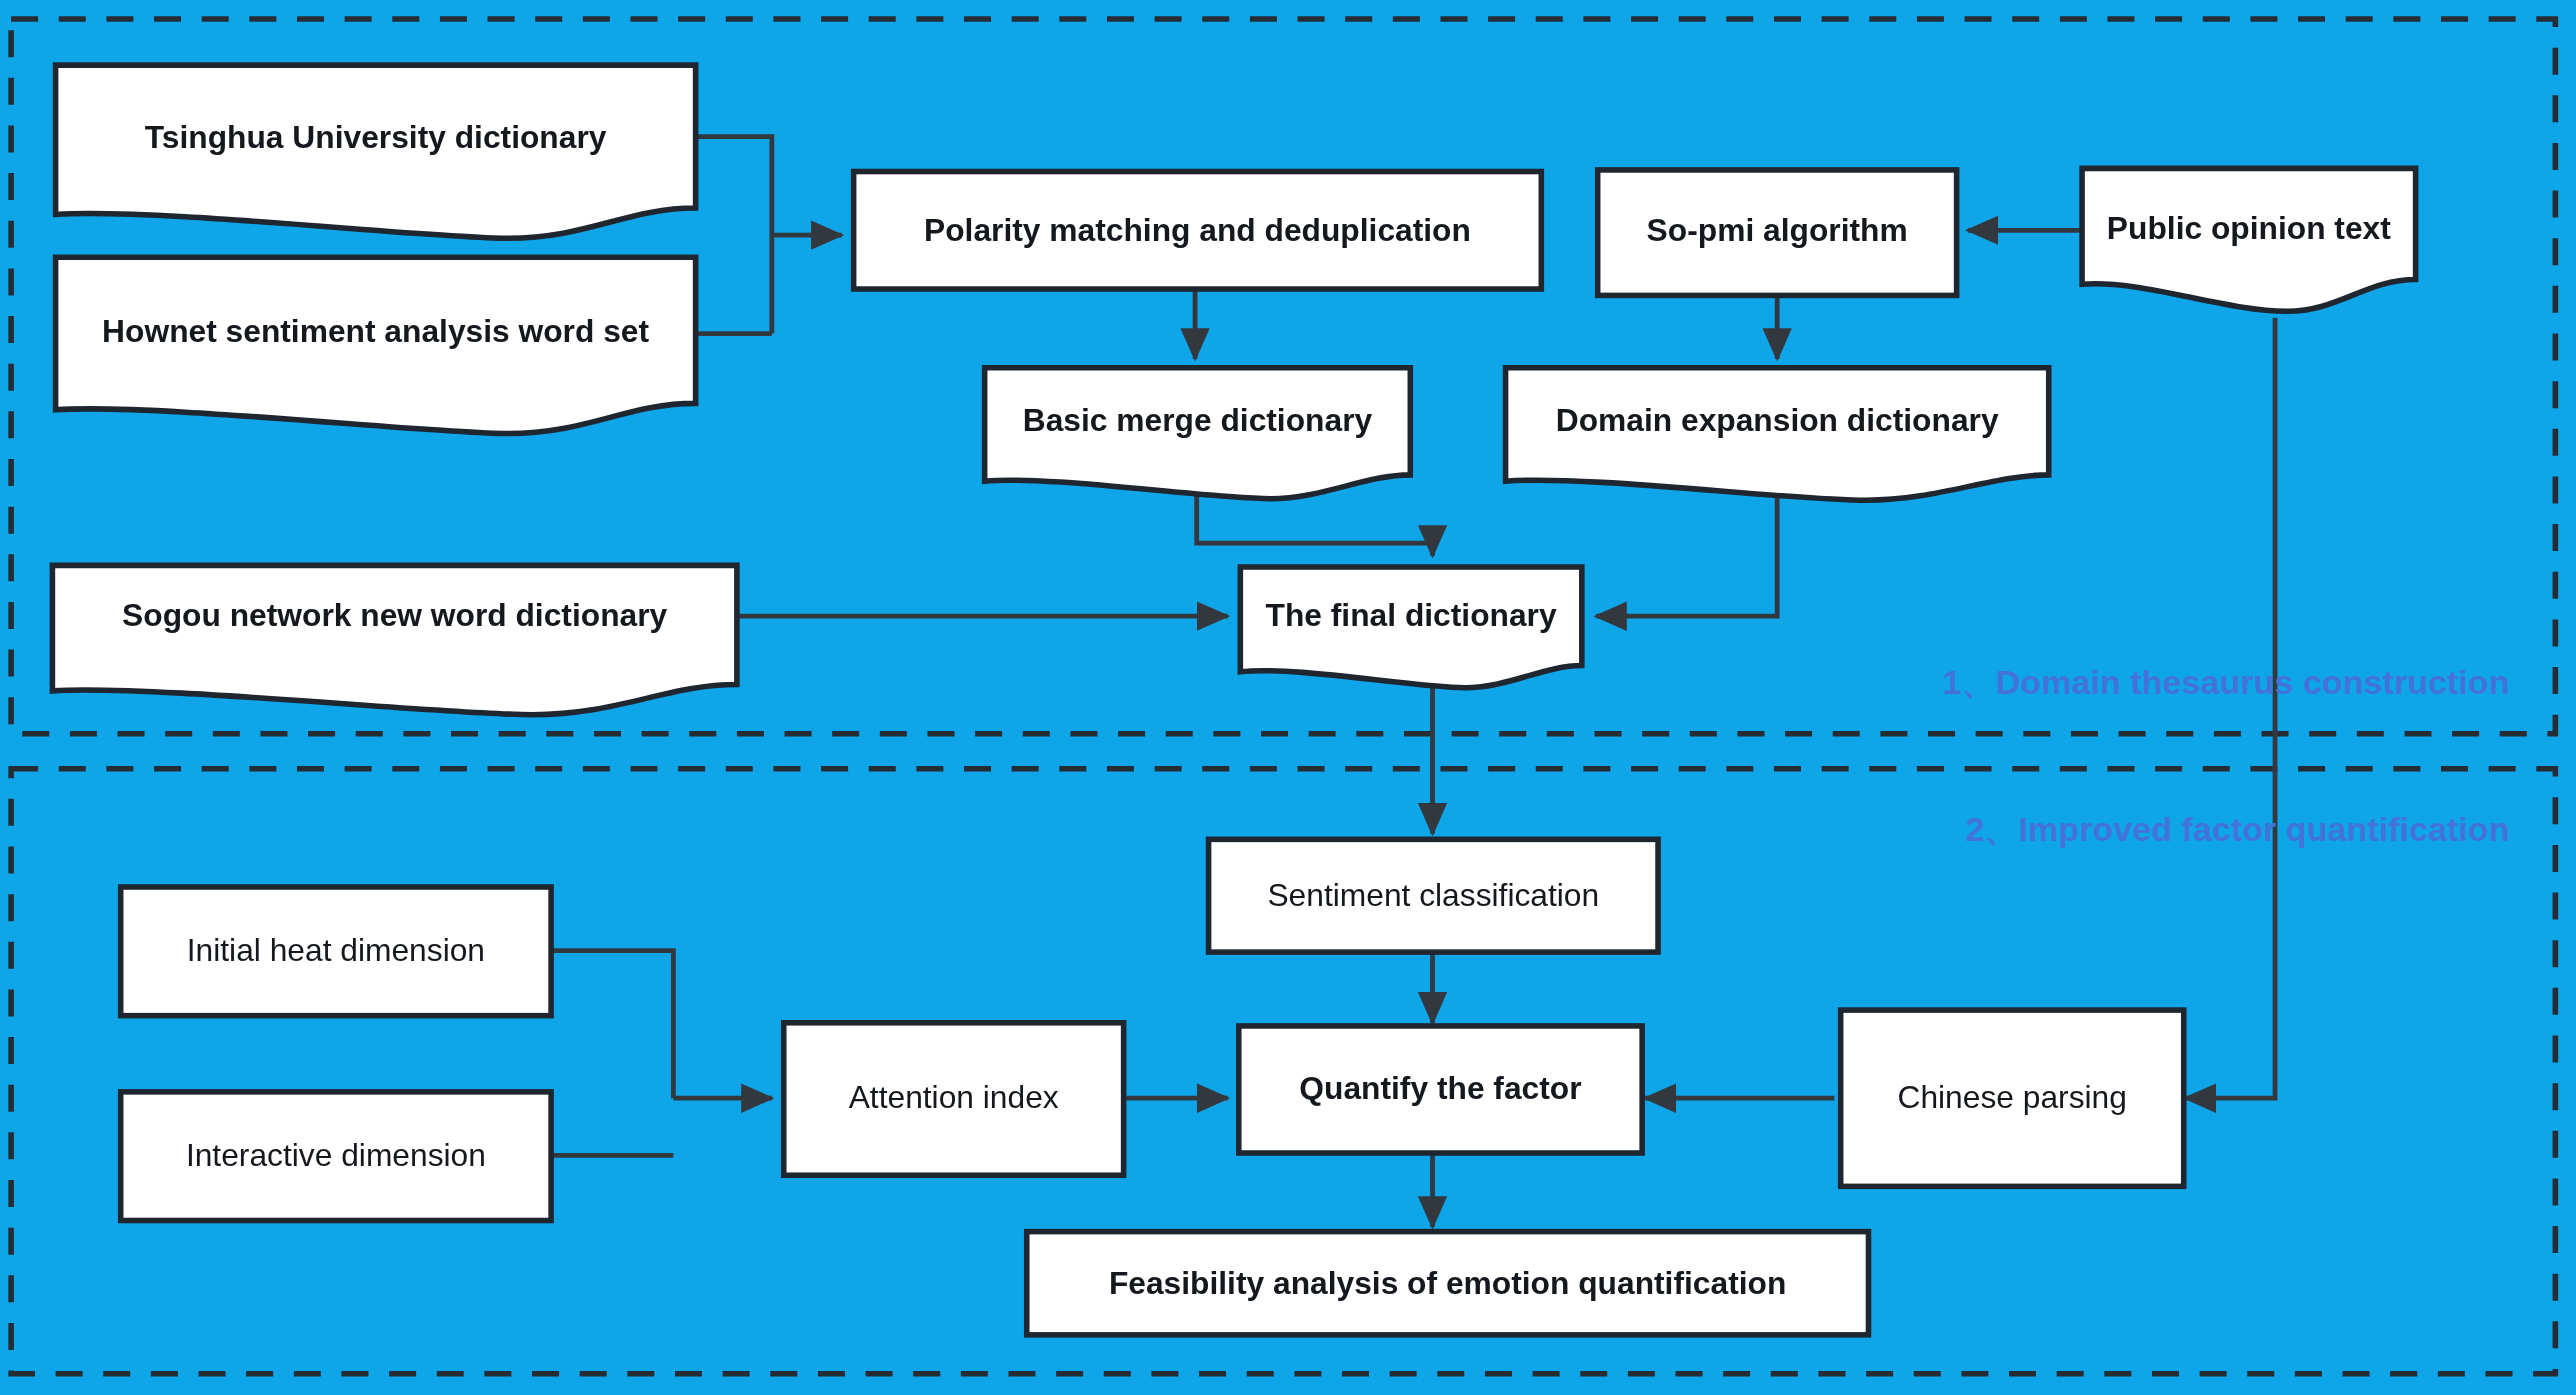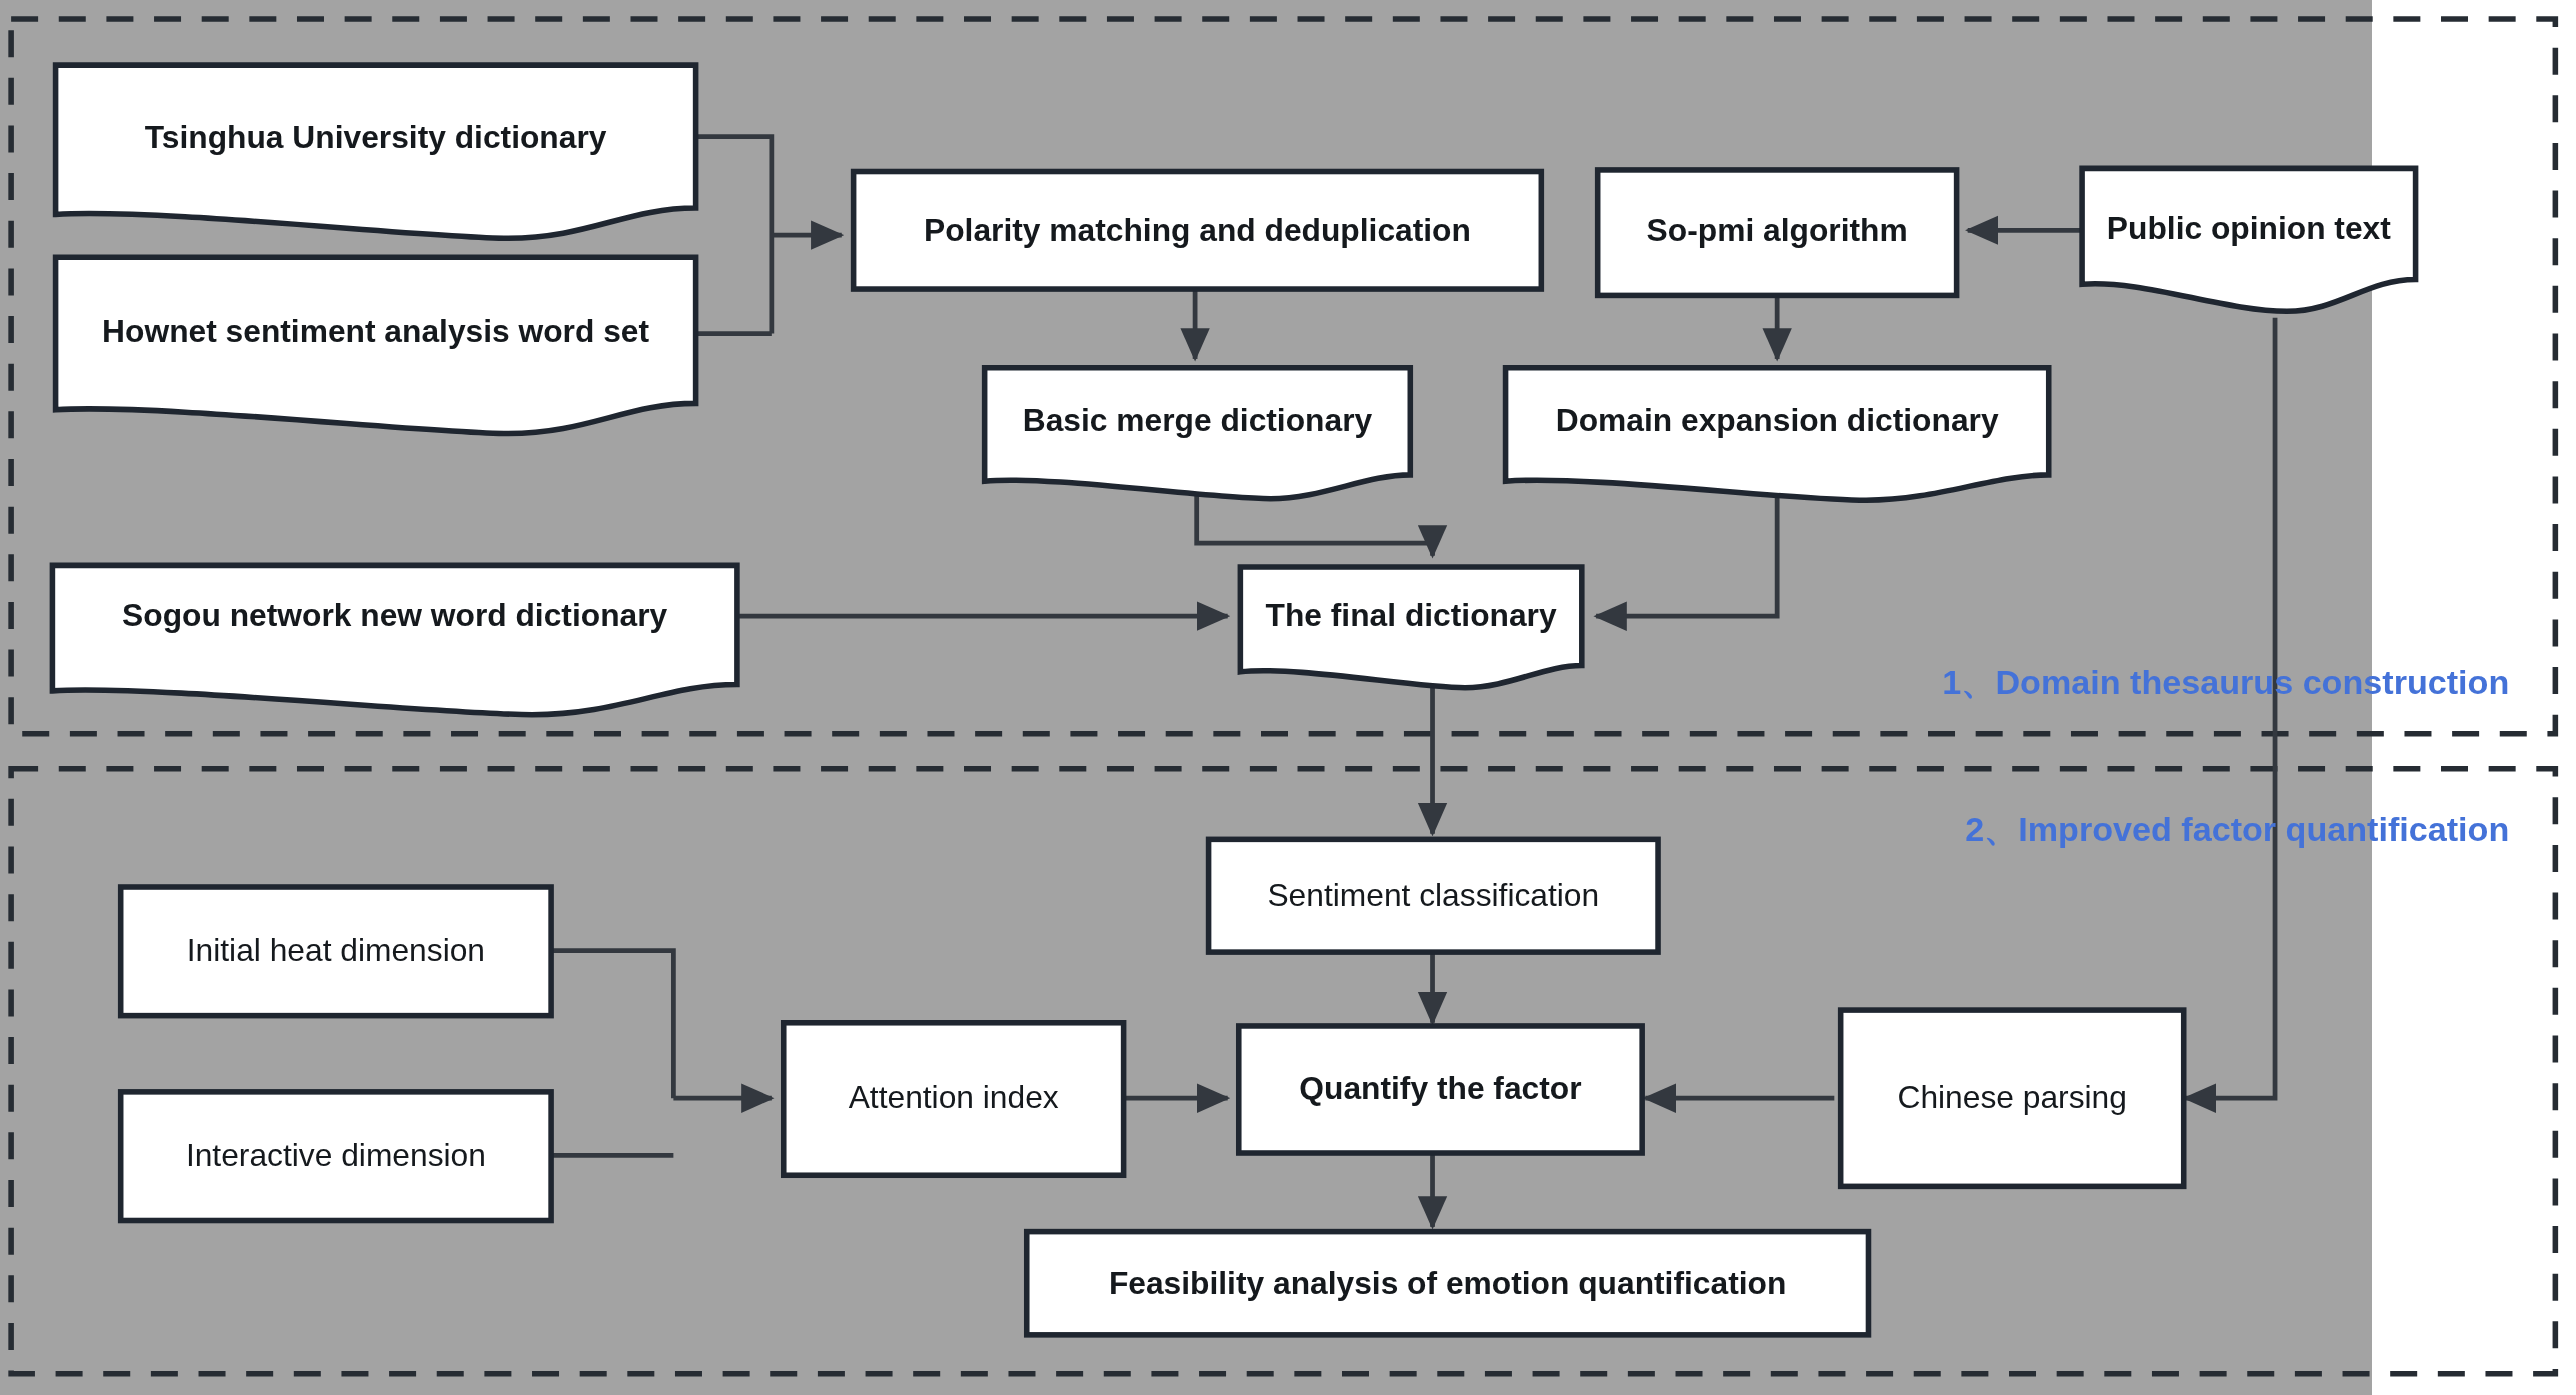--- a/index.html
+++ b/index.html
@@ -2,23 +2,23 @@
 <html style="font-size:12.7px"><head>
 <meta charset="utf-8">
 <style>
   html, body {
     margin: 0;
     padding: 0;
     background: #ffffff;
   }
   #canvas {
     position: relative;
-    width: 2372px;
+    width: 2576px;
     height: 1396px;
-    background: #a3a3a3;
+    background: #0ea5e9;
     font-family: "Liberation Sans", sans-serif;
   }
   svg.flow {
     position: absolute;
     top: 0; left: 0;
     width: 2576px;
     height: 1396px;
     overflow: visible;
   }
   .box-rect {

